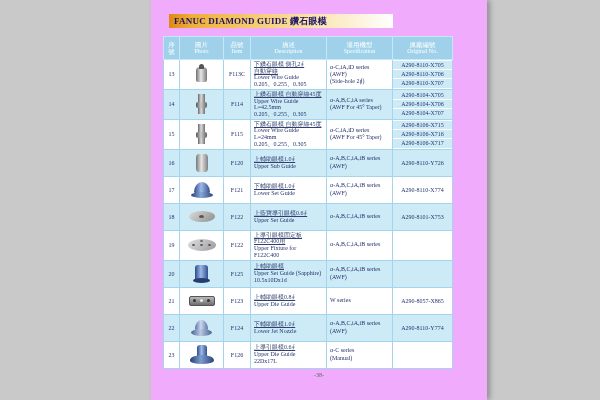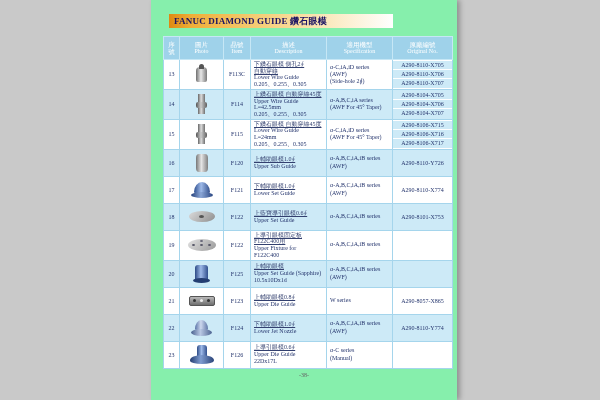--- a/index.html
+++ b/index.html
@@ -2,22 +2,22 @@
 <html><head>
 <meta charset="utf-8">
 <style>
   html,body{margin:0;padding:0}
   body{
     width:600px;height:400px;position:relative;overflow:hidden;
     background:#c9c9c9;
     font-family:"Liberation Serif", "DejaVu Serif", serif;
   }
   .page{
-    position:absolute;left:151px;top:0;width:306px;height:400px;
-    background:#86efac;box-shadow:3px 0 5px rgba(0,0,0,.28);
+    position:absolute;left:151px;top:0;width:336px;height:400px;
+    background:#f0abfc;box-shadow:3px 0 5px rgba(0,0,0,.28);
   }
   .title-bar{
     position:absolute;left:18px;top:14px;width:224px;height:14px;
     background:linear-gradient(90deg,#de8912 0%,#efae38 10%,#f6cf7a 42%,#fbecc7 75%,#ffffff 100%);
     color:#1b1464;font-weight:bold;font-size:9px;line-height:14px;
     padding-left:5px;box-sizing:border-box;white-space:nowrap;letter-spacing:.2px;
   }
   table{
     position:absolute;left:12px;top:36px;width:289px;
     border-collapse:collapse;table-layout:fixed;

